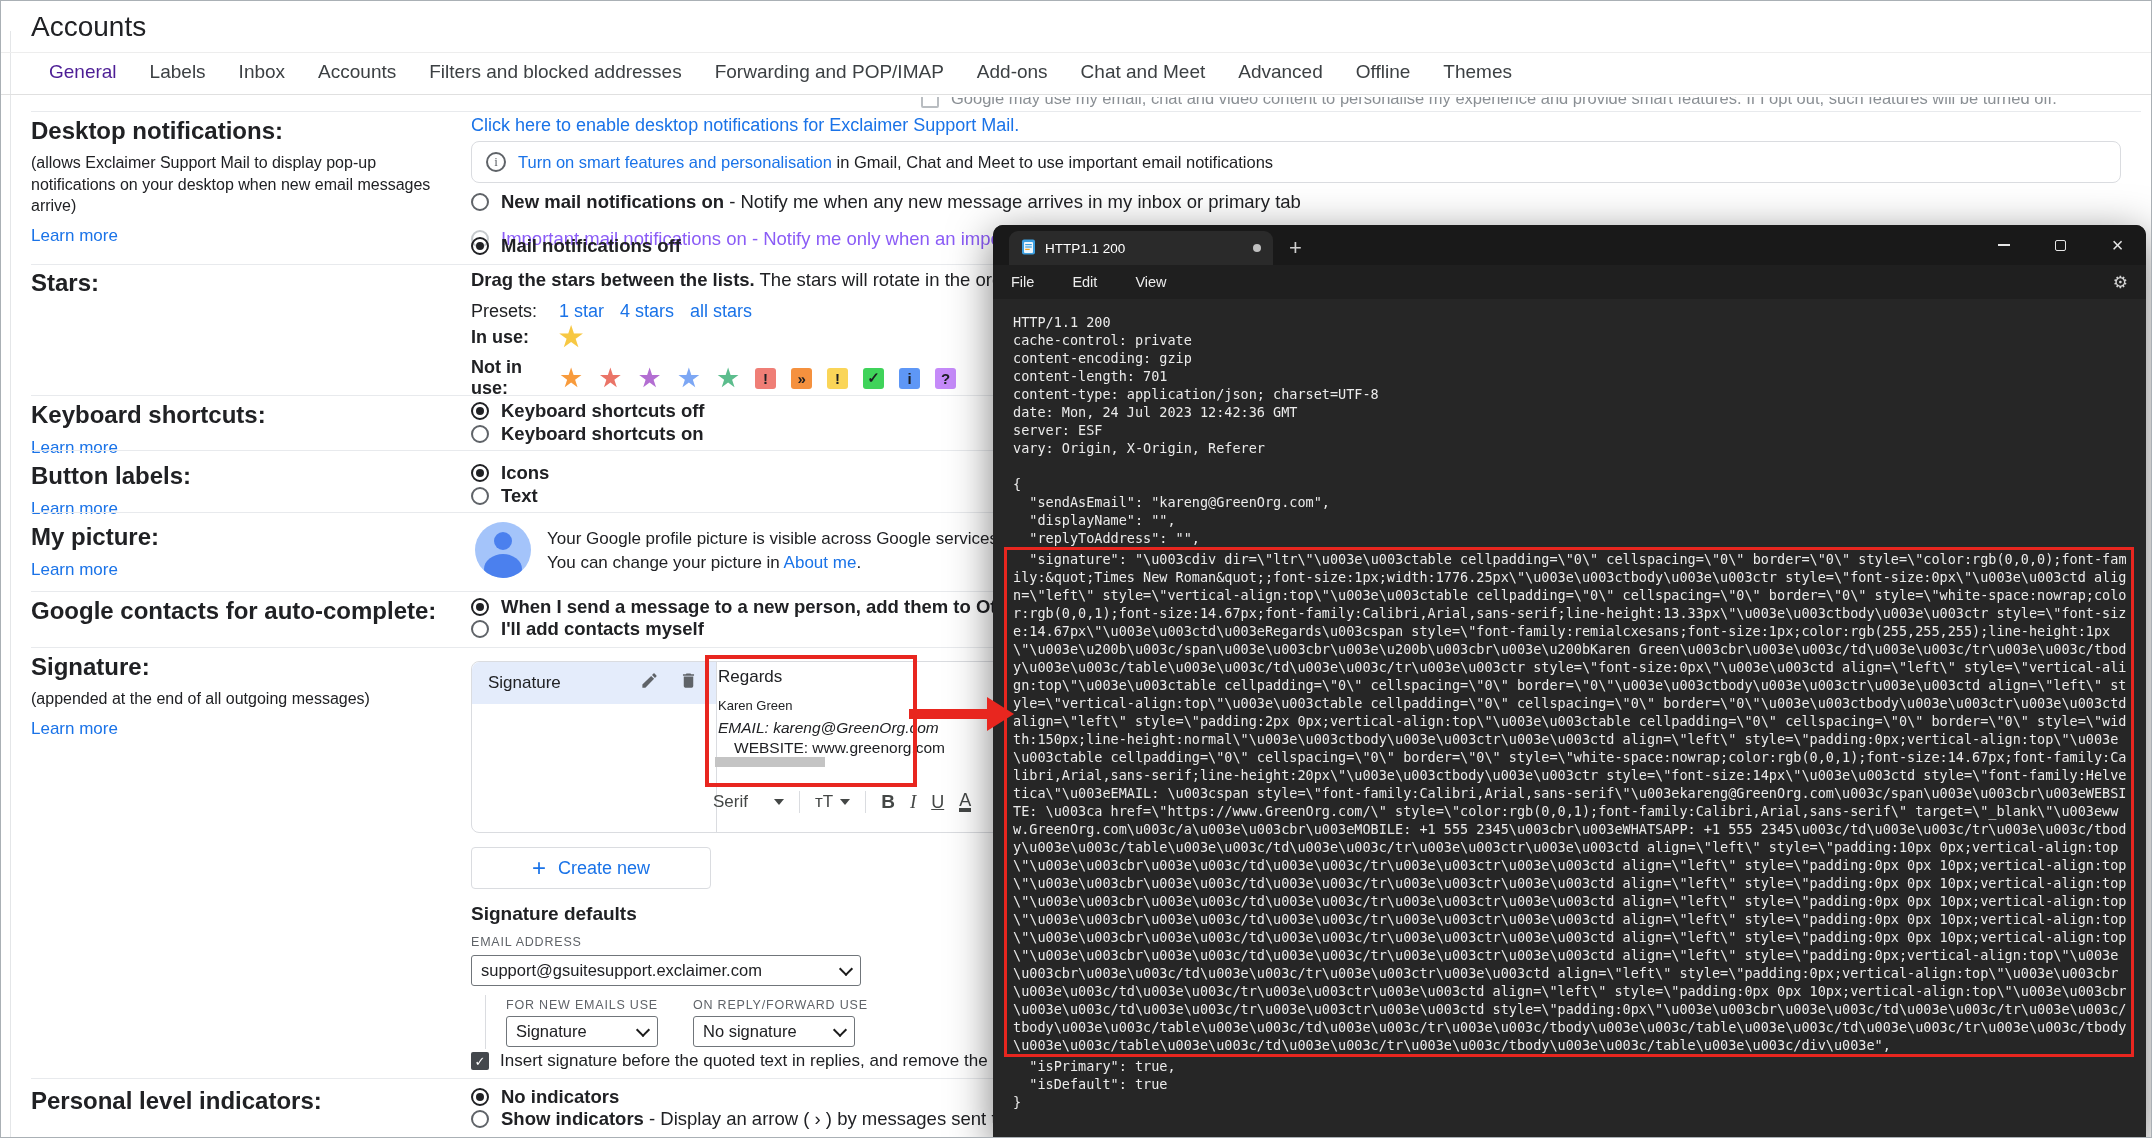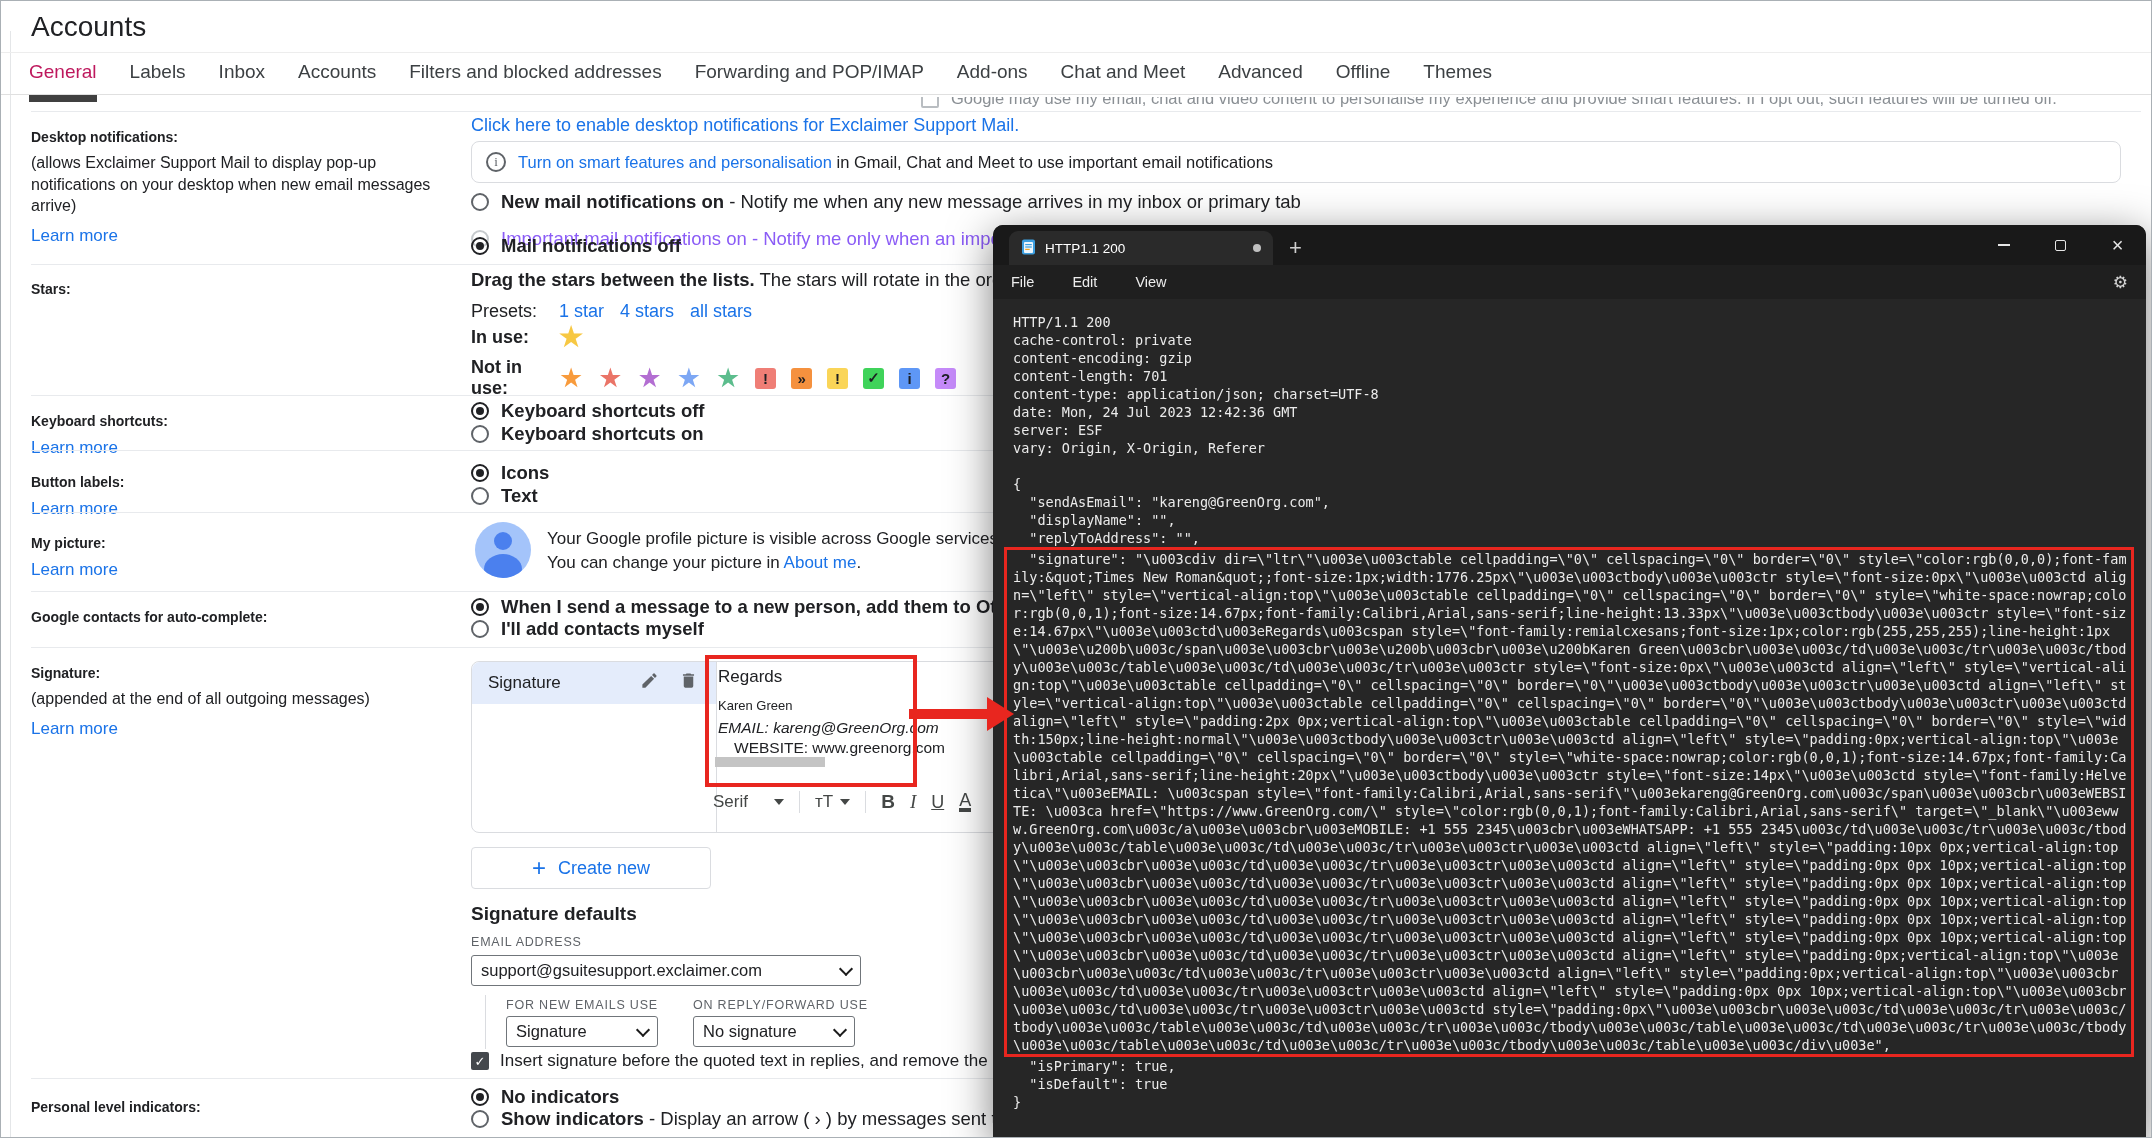--- a/index.html
+++ b/index.html
@@ -7,31 +7,31 @@
     font-family:"Liberation Sans",sans-serif;color:#202124;overflow:hidden;
     border:1px solid #aab0b5;box-sizing:border-box;}
   .abs{position:absolute;}
   .hline{position:absolute;height:1px;background:#e8eaed;left:30px;right:10px;}
   .leftline{position:absolute;left:9px;top:30px;bottom:0;width:1px;background:#e4e6e8;}
 
   
   .gm-title{position:absolute;left:30px;top:10px;font-size:28px;color:#202124;font-weight:400;}
   .tabs{position:absolute;left:28px;top:60px;display:flex;gap:33px;font-size:19px;color:#3c4043;white-space:nowrap;}
   .tab{padding-bottom:11px;cursor:pointer;}
-  .tab.active{color:#be185d;border-bottom:8px solid #404040;}
+  .tab.active{color:#4c1d95;border-bottom:1px solid #404040;margin-left:20px;}
 
   
   .cliprow{position:absolute;left:920px;top:96px;height:13px;overflow:hidden;width:1225px;}
   .cliprow .inner{margin-top:-8px;white-space:nowrap;font-size:16.5px;color:#5f6368;display:flex;align-items:center;}
   .cliprow b{font-weight:bold;margin-right:14px;}
   .cliprow .cb{width:14px;height:14px;border:2px solid #b9bdc1;border-radius:2px;margin-right:12px;flex:none;}
 
   
   .sec{position:absolute;left:30px;width:420px;}
-  .sec-title{font-size:14px;font-weight:bold;color:#202124;margin-top:12px;}
+  .sec-title{font-size:24px;font-weight:bold;color:#202124;}
   .sec-desc{font-size:16px;color:#202124;margin-top:7px;line-height:1.35;}
   .learn{font-size:17px;color:#1a73e8;margin-top:9px;cursor:pointer;}
 
   a.link{color:#1a73e8;text-decoration:none;cursor:pointer;}
 
   
   .radiorow{position:absolute;display:flex;align-items:center;gap:12px;font-size:18.5px;color:#202124;white-space:nowrap;}
   .radio{width:18px;height:18px;border-radius:50%;border:2px solid #5f6368;box-sizing:border-box;flex:none;position:relative;cursor:pointer;}
   .radio.checked{border-color:#202124;}
   .radio.checked::after{content:"";position:absolute;left:3px;top:3px;right:3px;bottom:3px;border-radius:50%;background:#202124;}

